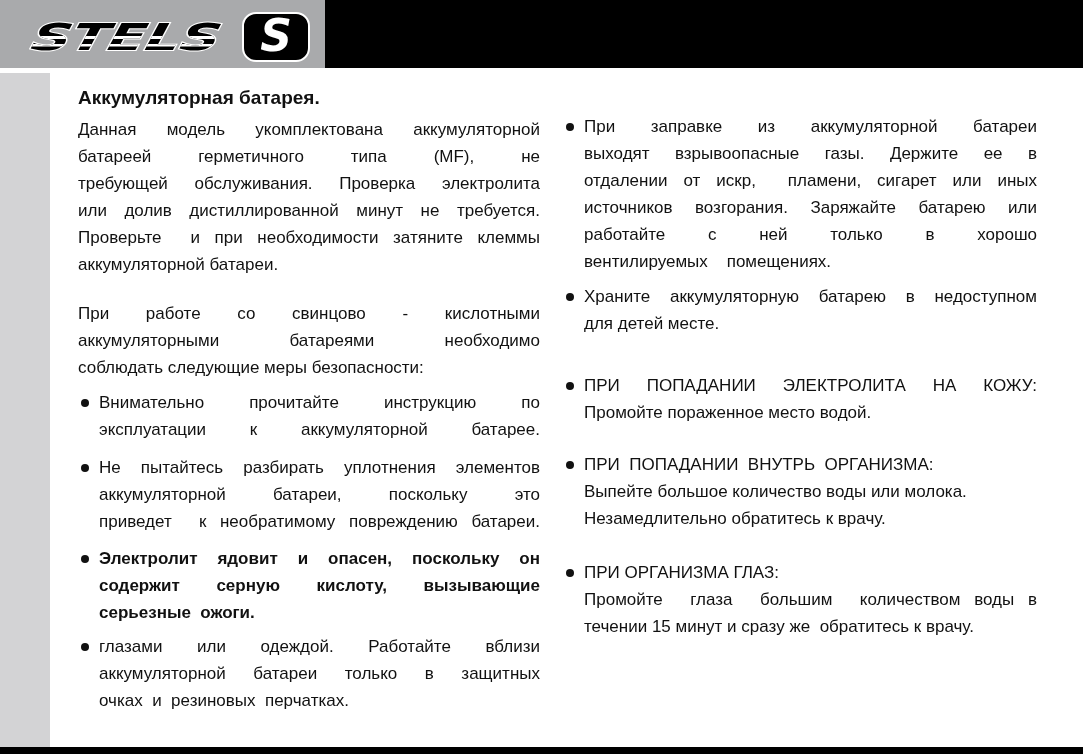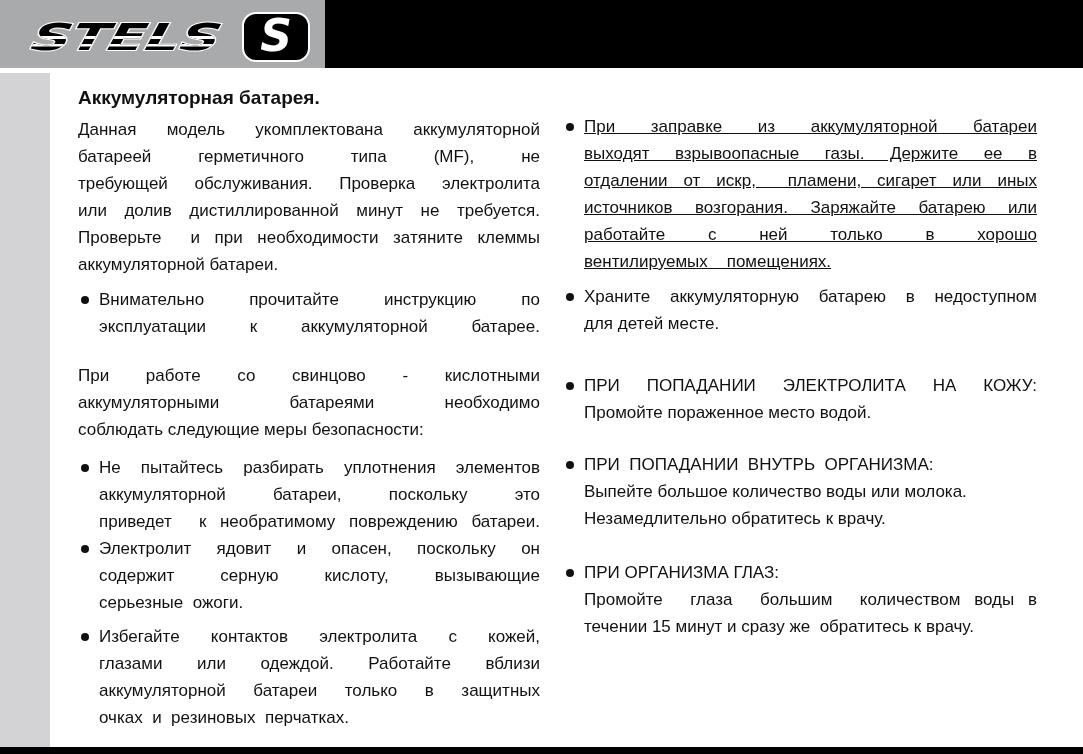--- a/index.html
+++ b/index.html
@@ -77,60 +77,59 @@
           <div class="ln">Аккумуляторная батарея.</div>
         </div>
         <div class="blk para" style="margin-top: 5px;">
           <div class="ln j">Данная модель укомплектована аккумуляторной</div>
           <div class="ln j">батареей герметичного типа (MF), не</div>
           <div class="ln j">требующей обслуживания. Проверка электролита</div>
           <div class="ln j">или долив дистиллированной минут не требуется.</div>
           <div class="ln j">Проверьте&nbsp; и при необходимости затяните клеммы</div>
           <div class="ln">аккумуляторной батареи.</div>
         </div>
+        <div class="blk para" style="margin-top: 22px;">
+          <div class="ln j">При работе со свинцово - кислотными</div>
+          <div class="ln j">аккумуляторными батареями необходимо</div>
+          <div class="ln">соблюдать следующие меры безопасности:</div>
+        </div>
         <div class="blk bullet" style="margin-top: 8px;">
           <span class="dot"></span>
           <div>
             <div class="ln j">Внимательно прочитайте инструкцию по</div>
             <div class="ln j">эксплуатации к аккумуляторной батарее.</div>
           </div>
-        </div>
-        <div class="blk para" style="margin-top: 22px;">
-          <div class="ln j">При работе со свинцово - кислотными</div>
-          <div class="ln j">аккумуляторными батареями необходимо</div>
-          <div class="ln">соблюдать следующие меры безопасности:</div>
         </div>
         <div class="blk bullet" style="margin-top: 11px;">
           <span class="dot"></span>
           <div>
             <div class="ln j">Не пытайтесь разбирать уплотнения элементов</div>
             <div class="ln j">аккумуляторной батареи, поскольку это</div>
             <div class="ln j">приведет&nbsp; к необратимому повреждению батареи.</div>
           </div>
         </div>
-        <div class="blk bullet" style="">
+        <div class="blk bullet" style="margin-top: 10px; font-weight: bold;">
           <span class="dot"></span>
           <div>
             <div class="ln j">Электролит ядовит и опасен, поскольку он</div>
             <div class="ln j">содержит серную кислоту, вызывающие</div>
             <div class="ln">серьезные&nbsp; ожоги.</div>
           </div>
         </div>
         <div class="blk bullet" style="margin-top: 7px;">
           <span class="dot"></span>
           <div>
-            <div class="ln j">Избегайте контактов электролита с кожей,</div>
             <div class="ln j">глазами или одеждой. Работайте вблизи</div>
             <div class="ln j">аккумуляторной батареи только в защитных</div>
             <div class="ln">очках&nbsp; и&nbsp; резиновых&nbsp; перчатках.</div>
           </div>
         </div>
       </section>
     <section class="col right">
-        <div class="blk bullet" style="margin-top: 29px; text-decoration: underline;">
+        <div class="blk bullet" style="margin-top: 29px;">
           <span class="dot"></span>
           <div>
             <div class="ln j">При заправке из аккумуляторной батареи</div>
             <div class="ln j">выходят взрывоопасные газы. Держите ее в</div>
             <div class="ln j">отдалении от искр,&nbsp; пламени, сигарет или иных</div>
             <div class="ln j">источников возгорания. Заряжайте батарею или</div>
             <div class="ln j">работайте с ней только в хорошо</div>
             <div class="ln">вентилируемых&nbsp;&nbsp;&nbsp; помещениях.</div>
           </div>
         </div>

